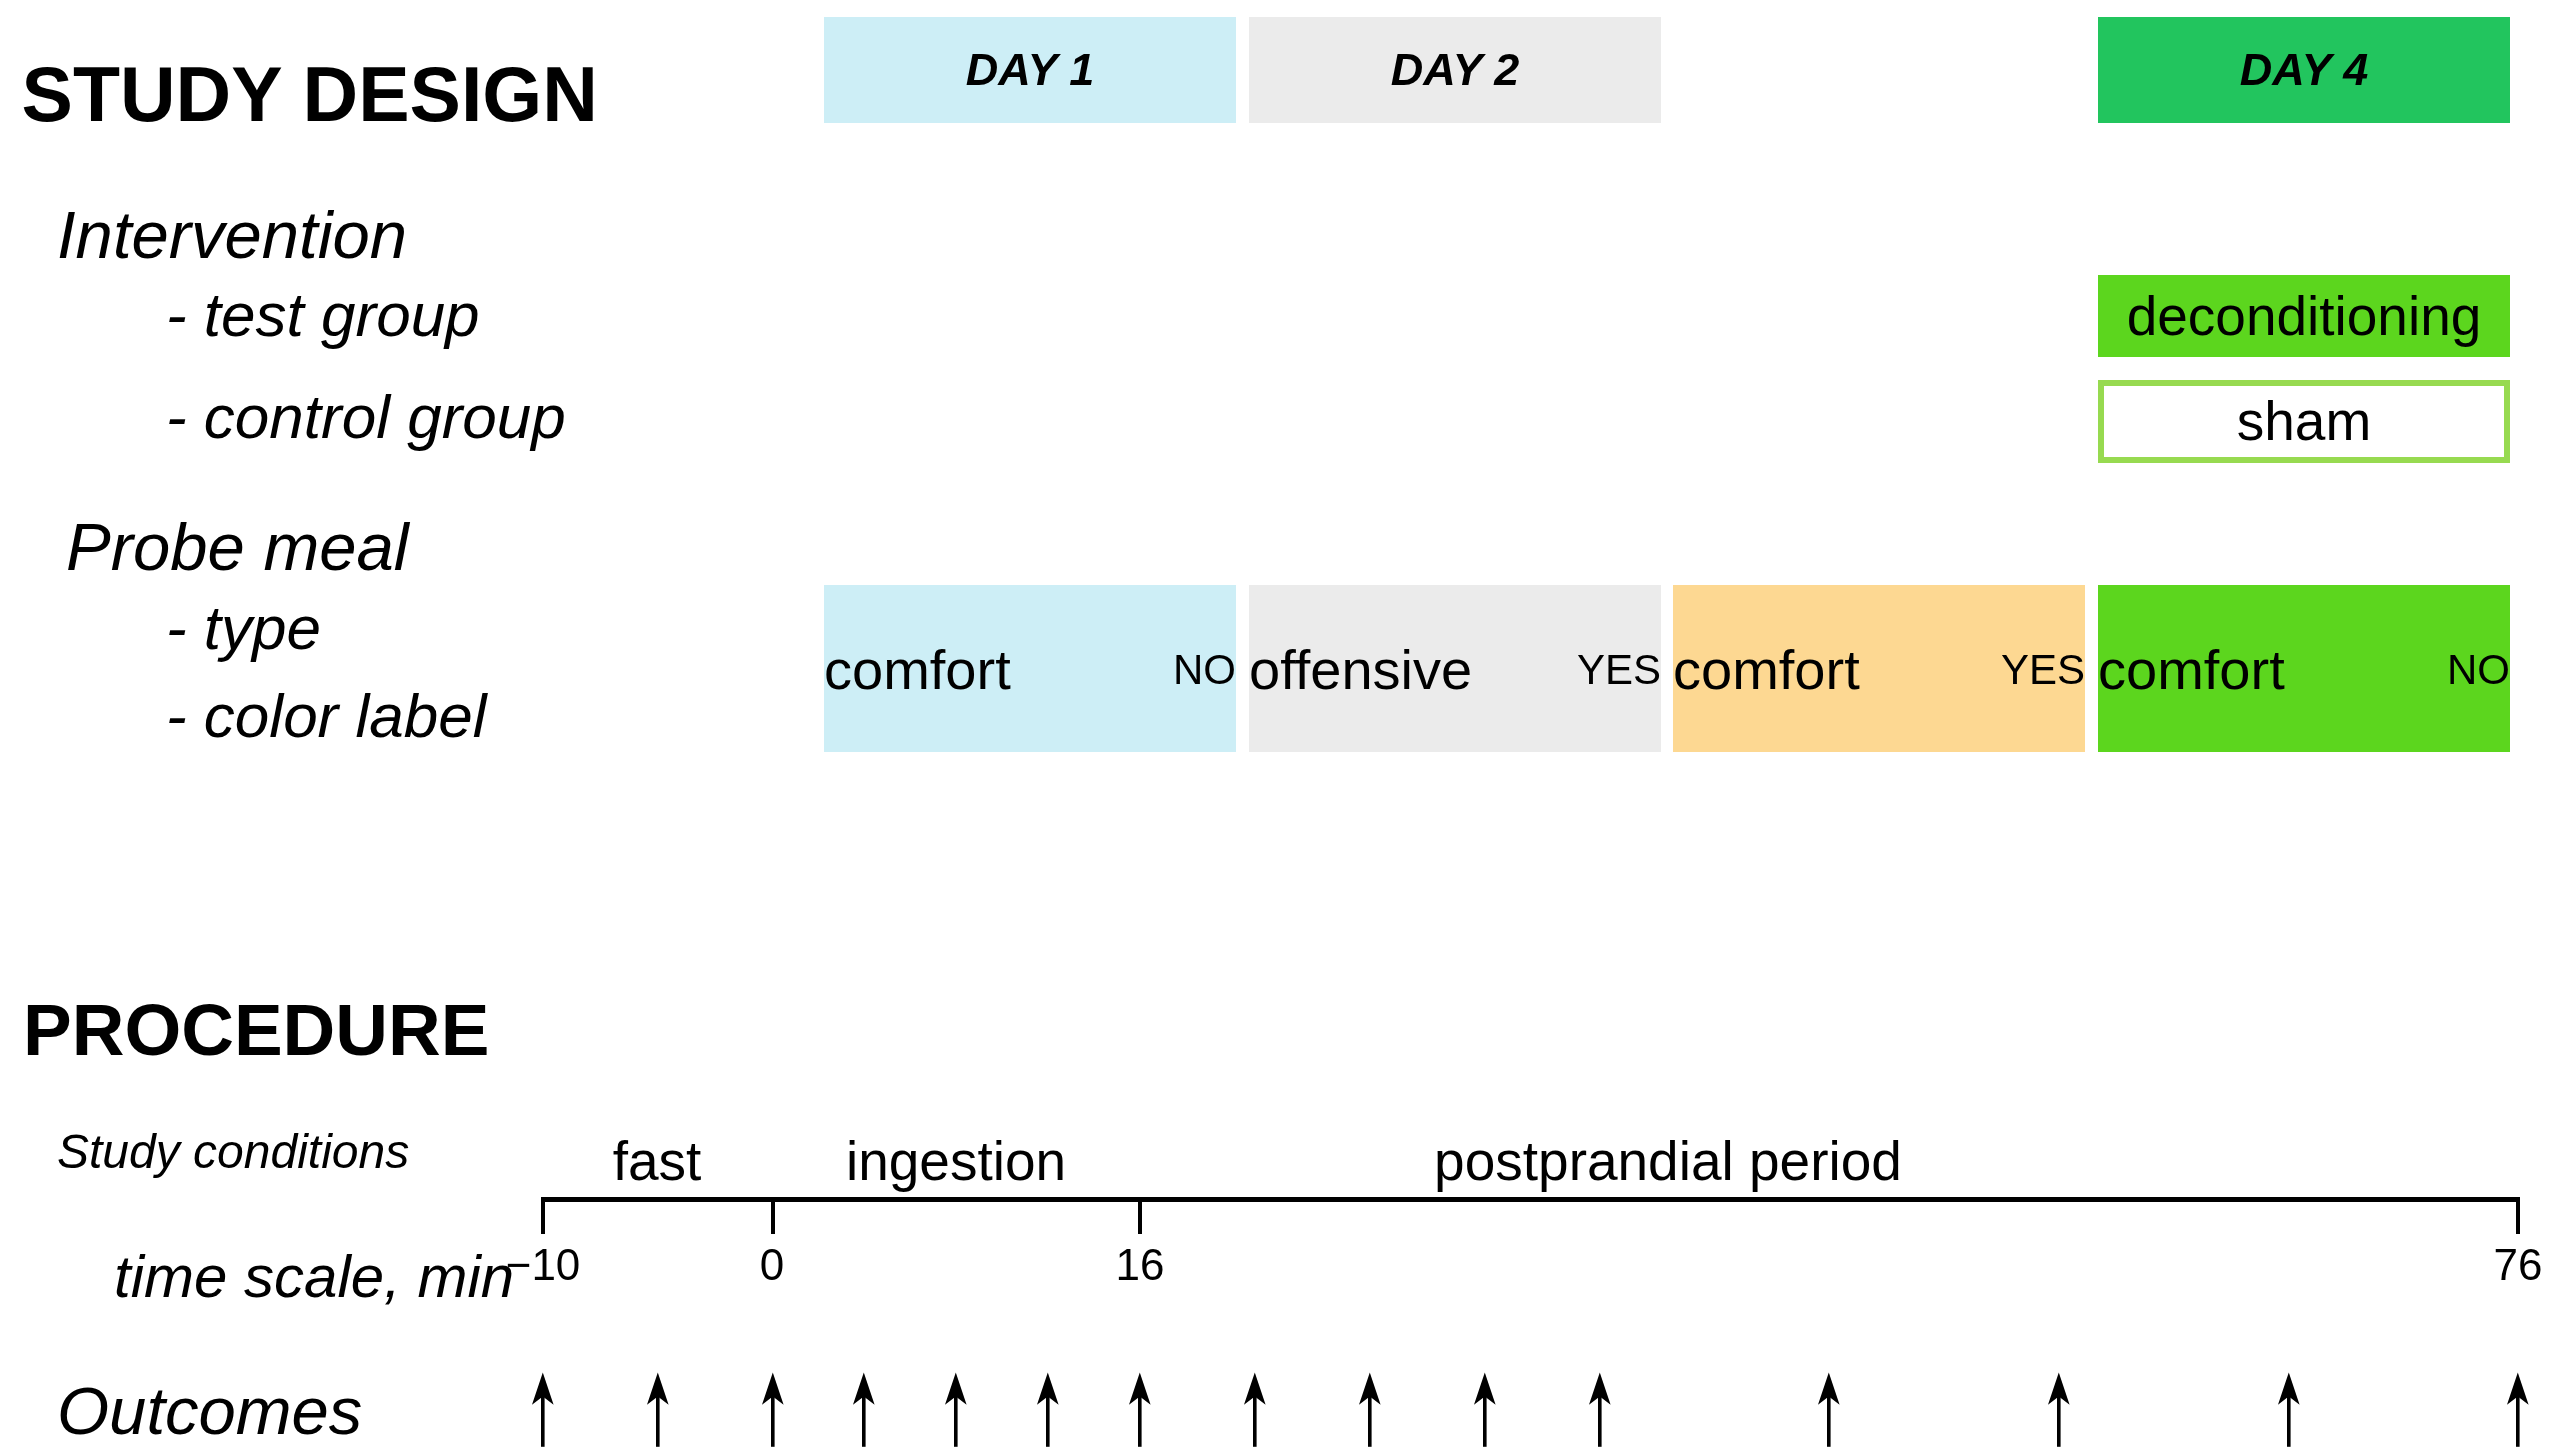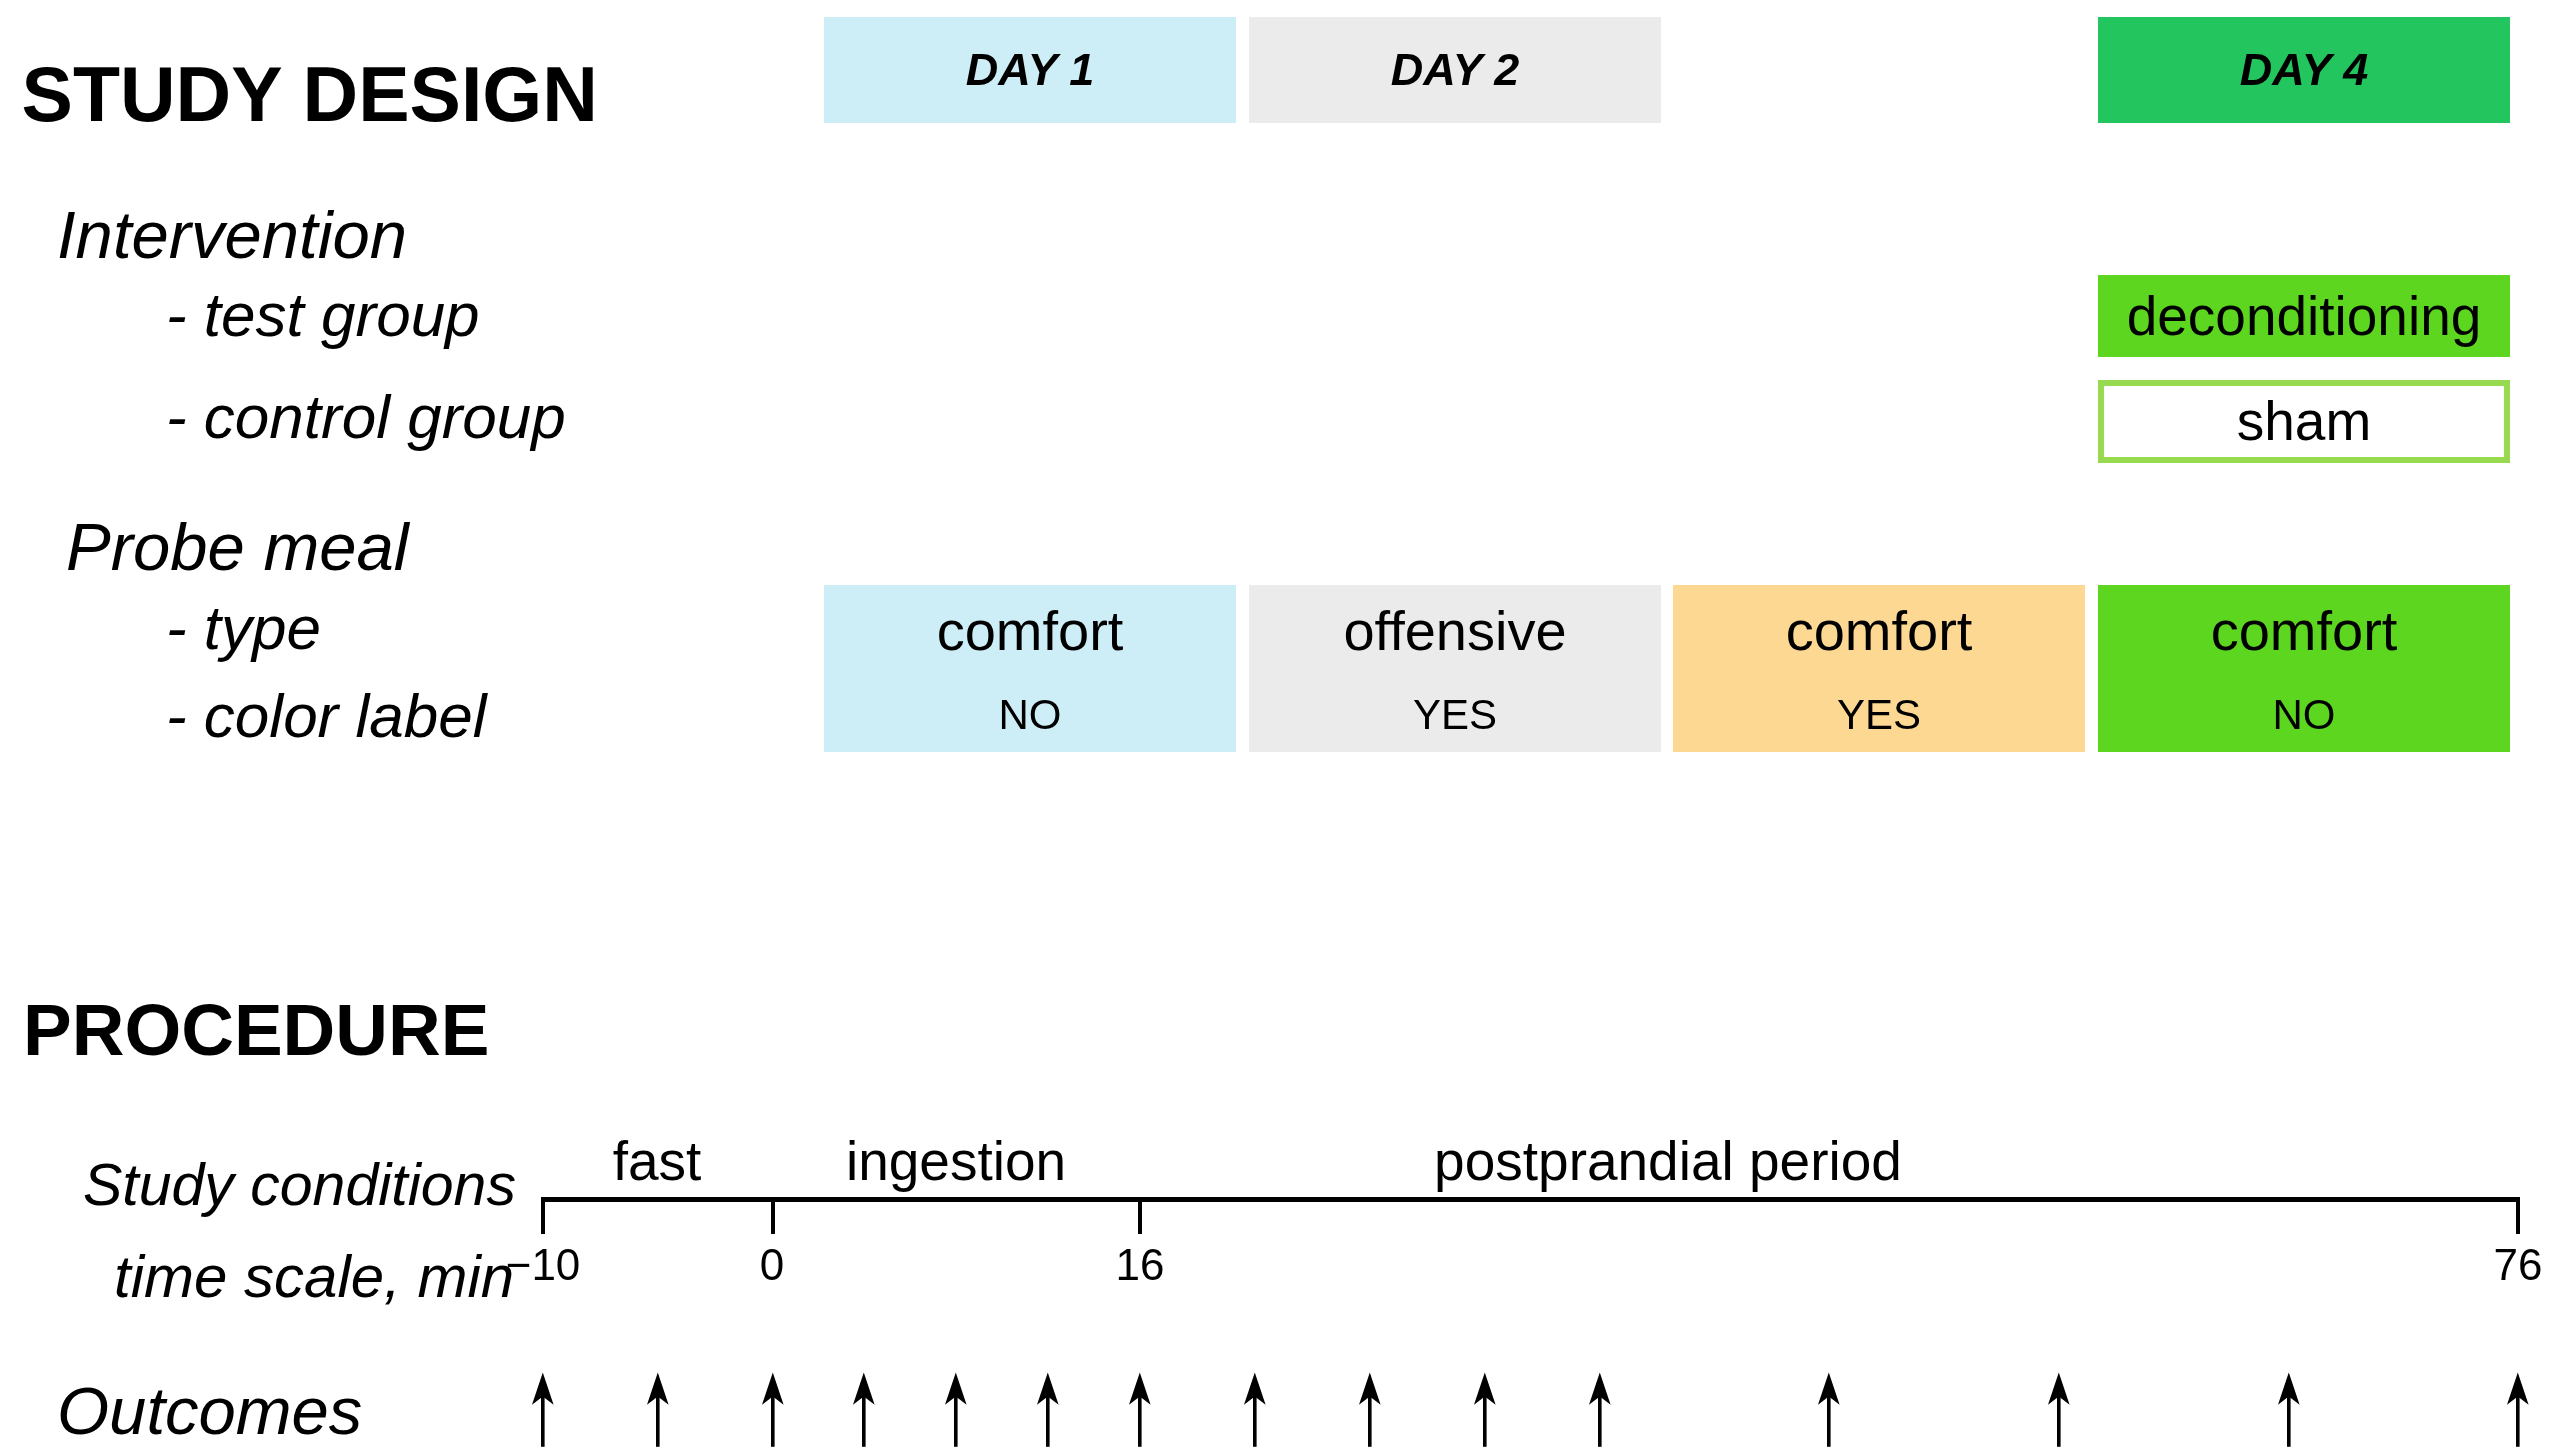--- a/index.html
+++ b/index.html
@@ -19,36 +19,36 @@
   .title-study{left:21.6px;top:56px;font-size:77px;}
   .title-proc{left:23px;top:993px;font-size:73px;}
 
   
   .lbl-intervention{left:57px;top:201px;font-size:67px;}
   .lbl-testgroup{left:166px;top:284px;font-size:62px;}
   .lbl-controlgroup{left:166px;top:386px;font-size:62px;}
   .lbl-probemeal{left:66px;top:513px;font-size:67px;}
   .lbl-type{left:166px;top:597px;font-size:62px;}
   .lbl-colorlabel{left:166px;top:685px;font-size:62px;}
-  .lbl-conditions{left:57px;top:1156px;font-size:59px;margin-left:26px;}
+  .lbl-conditions{left:57px;top:1128px;font-size:48px;}
   .lbl-timescale{left:114px;top:1247px;font-size:60px;}
   .lbl-outcomes{left:57px;top:1377px;font-size:67px;}
 
   
   .day-cell{
     position:absolute;top:17px;width:412px;height:106px;
     display:flex;align-items:center;justify-content:center;
     font-size:45px;font-weight:bold;font-style:italic;
   }
   .c0{left:824px}.c1{left:1249px}.c2{left:1673px}.c3{left:2098px}
 
   
   .meal-cell{
     position:absolute;top:585px;width:412px;height:167px;
-    display:flex;flex-direction:column;align-items:center;justify-content:space-between;
+    display:flex;flex-direction:row;align-items:center;justify-content:space-between;
     padding:18px 0 15.6px;box-sizing:border-box;
   }
   .meal-type{font-size:56px;line-height:1;}
   .meal-flag{font-size:42px;line-height:1;}
 
   
   .ibox{
     position:absolute;left:2098px;width:412px;
     display:flex;align-items:center;justify-content:center;
     font-size:55px;line-height:1;box-sizing:border-box;

